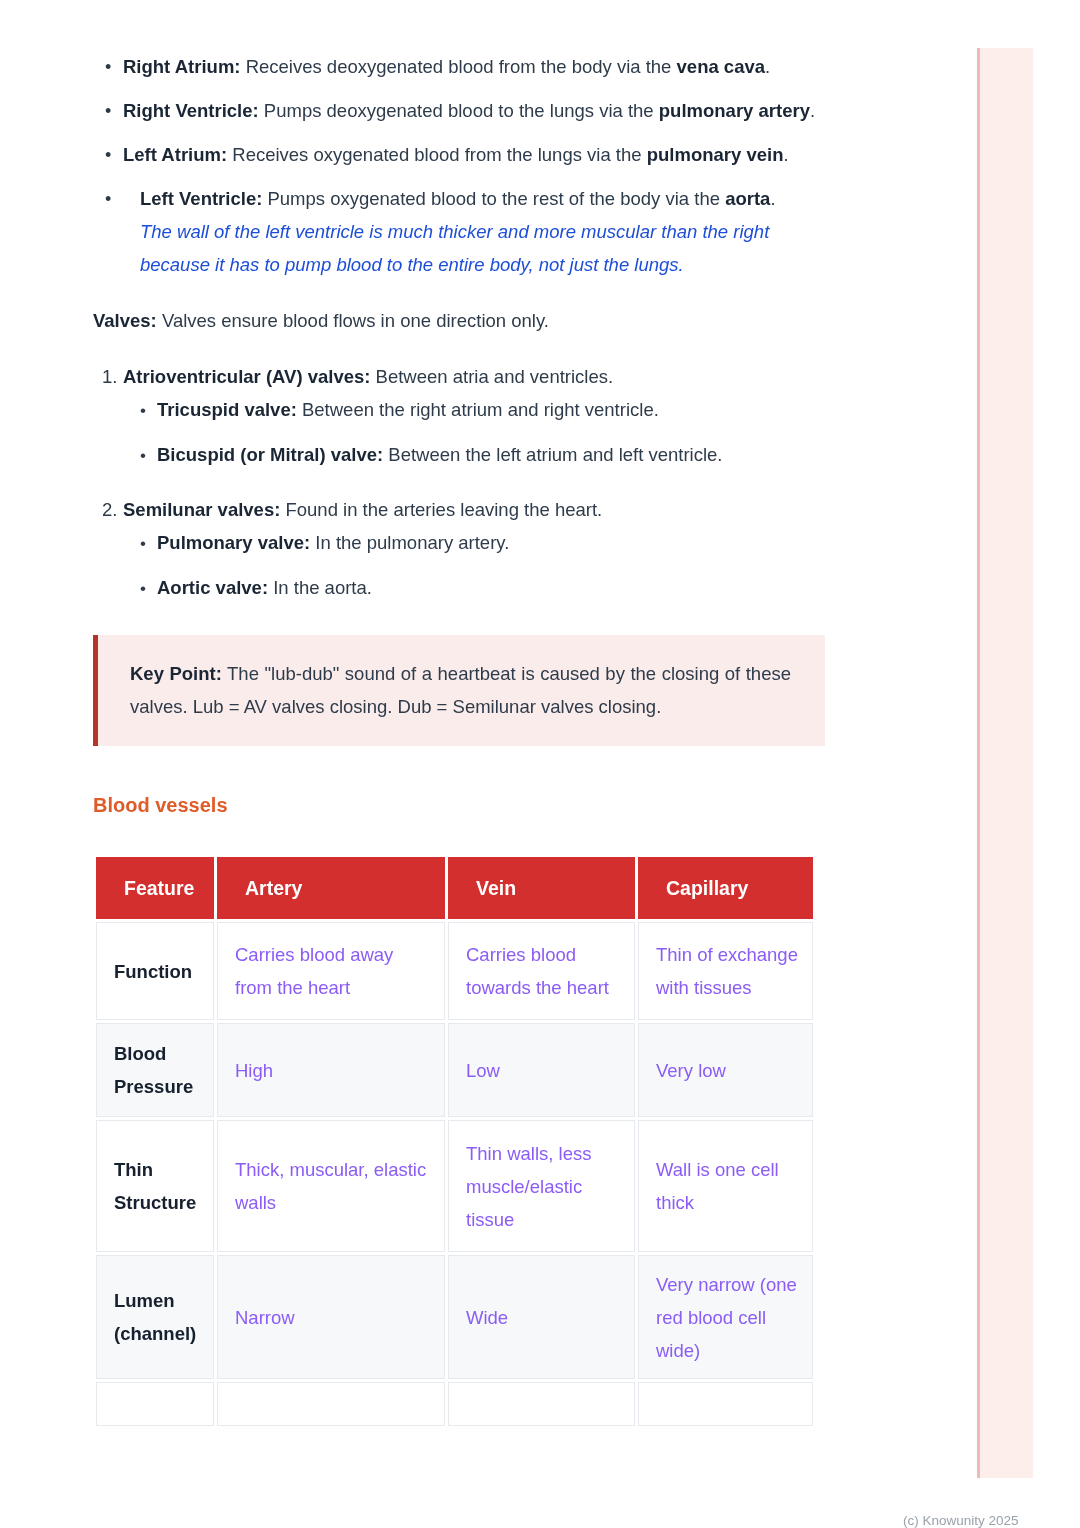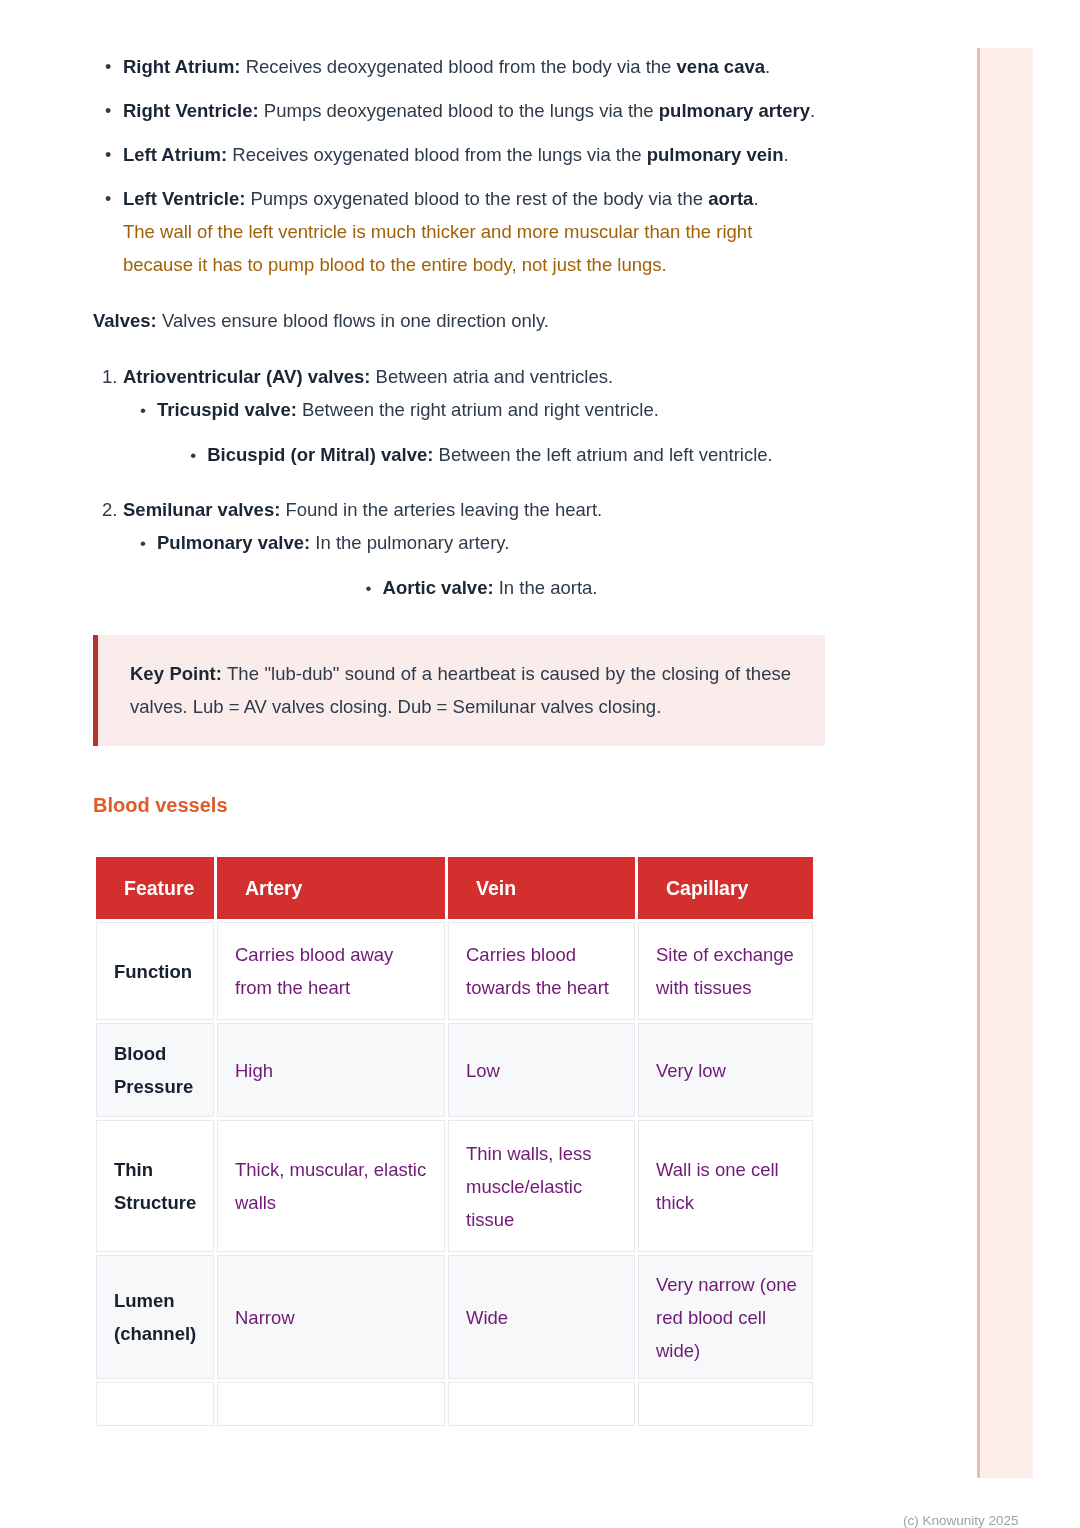--- a/index.html
+++ b/index.html
@@ -30,37 +30,37 @@
     position:relative; z-index:2;
     padding:50px 0 0 93px;
     width:920px;
   }
   .body-text { font-size:18.5px; line-height:33px; color:#2e3b4a; }
   b, .bold { font-weight:bold; color:#1b2635; }
 
   
   ul.bullets { list-style:none; width:730px; }
   ul.bullets > li { display:flex; margin-bottom:10px; }
-  ul.bullets > li:last-child { margin-bottom:6px; }
+  ul.bullets > li:last-child { margin-bottom:6px;gap:17px; }
   .dot-marker { flex:0 0 30px; padding-left:12px; color:#2e3b4a; }
   .dot-marker::before { content:"•"; font-size:18px; }
   .li-body { width:700px; }
-  .italic-note { color:#a16207; }
+  .italic-note { font-style:italic; color:#1d4ed8; }
 
   
   .para { margin-top:23px; width:730px; }
 
   
   ol.valve-list { list-style:none; margin-top:23px; width:730px; }
   ol.valve-list > li { display:flex; }
   ol.valve-list > li.second { margin-top:21px; }
   .num-marker { flex:0 0 30px; padding-left:9px; }
   ul.sub-bullets { list-style:none; width:700px; }
   ul.sub-bullets > li { display:flex; }
-  ul.sub-bullets > li + li { margin-top:11px;justify-content:center; }
+  ul.sub-bullets > li + li { margin-top:11px; }
   .sub-dot { flex:0 0 34px; padding-left:17px; }
   .sub-dot::before { content:"•"; font-size:17px; }
 
   
   .key-box {
     margin-top:30px;
     width:732px; min-height:110px;
     background:#faeceb;
     border-left:5px solid #b5342c;
     padding:22px 34px 23px 32px;
@@ -88,21 +88,21 @@
   table.vessels col.c3 { width:175px; }
   table.vessels th {
     background:#d42f2f; color:#ffffff;
     font-weight:bold; font-size:19.5px;
     text-align:left; vertical-align:middle;
     height:62px; padding:0 8px 0 28px;
   }
   table.vessels td {
     border:1px solid #e6e9ed;
     background:#ffffff;
-    font-size:18.5px; line-height:33px; color:#701a75;
+    font-size:18.5px; line-height:33px; color:#8b5cf6;
     vertical-align:middle;
     padding:10px 12px 10px 17px;
   }
   table.vessels tr.alt td { background:#f6f8f9; }
   table.vessels td.feature { font-weight:bold; color:#16202e; padding-right:6px; }
   tr.r-function td { height:98px; }
   tr.r-bp td { height:94px; }
   tr.r-wall td { height:132px; }
   tr.r-lumen td { height:124px; }
   tr.r-partial td { height:44px; }
@@ -199,21 +199,21 @@
           <th>Artery</th>
           <th>Vein</th>
           <th>Capillary</th>
         </tr>
       </thead>
       <tbody>
         <tr class="r-function">
           <td class="feature">Function</td>
           <td>Carries blood away from the heart</td>
           <td>Carries blood towards the heart</td>
-          <td>Site of exchange with tissues</td>
+          <td>Thin of exchange with tissues</td>
         </tr>
         <tr class="r-bp alt">
           <td class="feature">Blood Pressure</td>
           <td>High</td>
           <td>Low</td>
           <td>Very low</td>
         </tr>
         <tr class="r-wall">
           <td class="feature">Thin Structure</td>
           <td>Thick, muscular, elastic walls</td>

